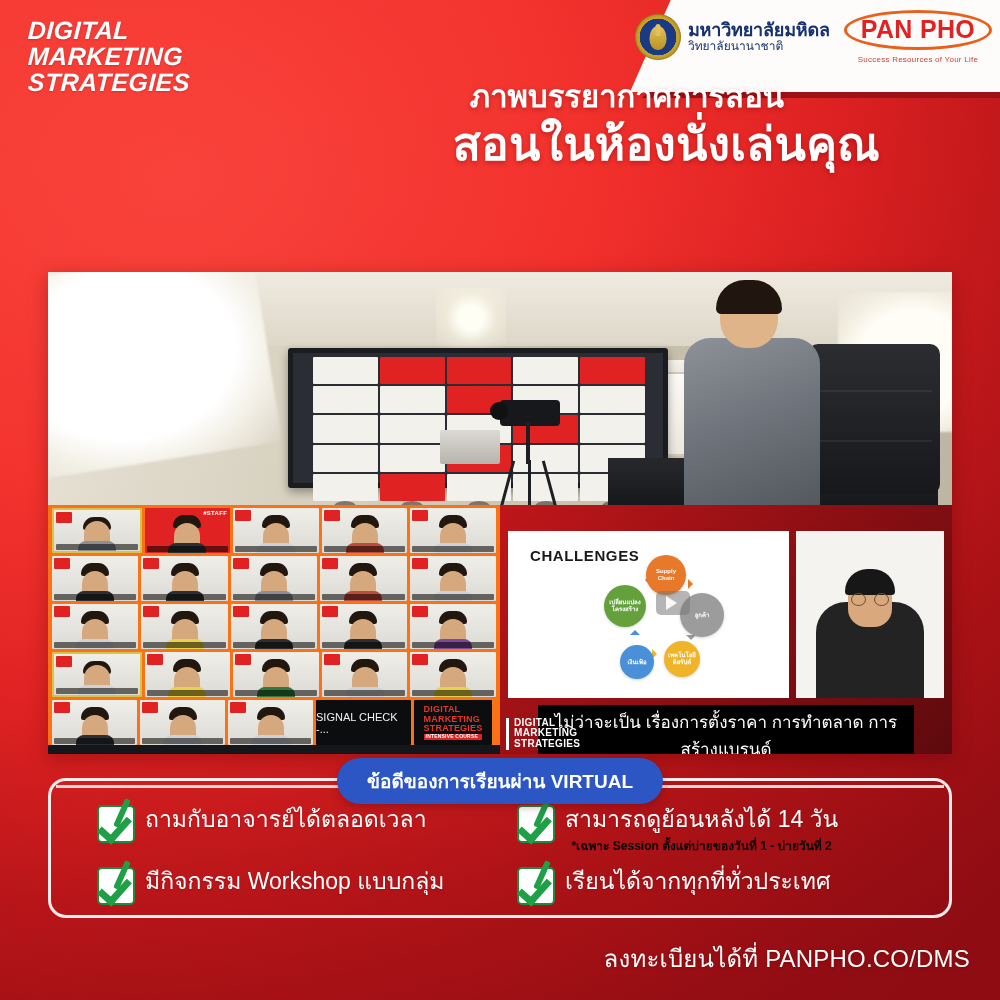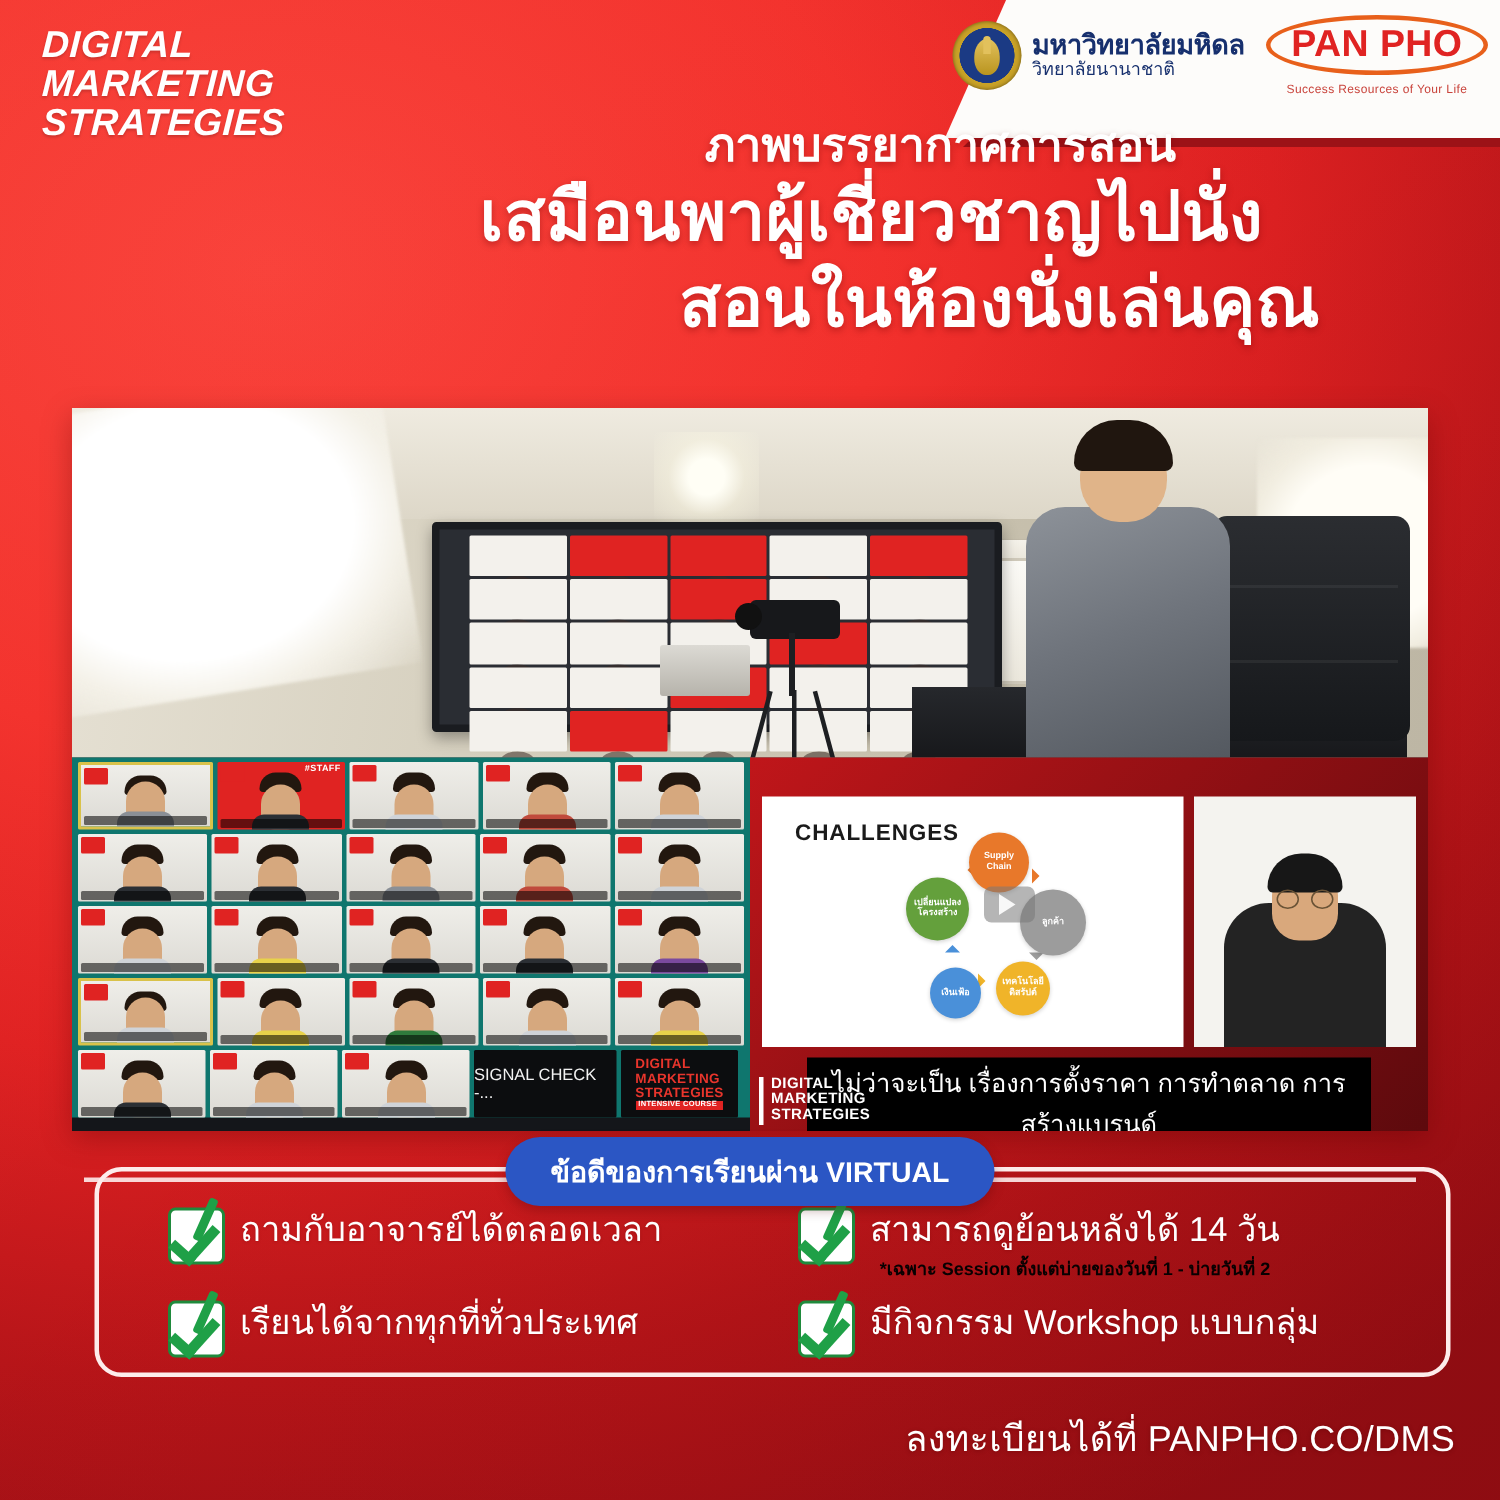--- a/index.html
+++ b/index.html
@@ -172,21 +172,21 @@
     position:absolute;left:760px;top:72px;width:132px;height:150px;border-radius:10px;
     background:linear-gradient(180deg,#2b2d31,#16181b);
   }
   .st-chair:before,.st-chair:after{content:"";position:absolute;left:8px;right:8px;height:2px;background:rgba(255,255,255,.06);}
   .st-chair:before{top:46px;}
   .st-chair:after{top:96px;}
 
   
   .gallery{
     position:absolute;left:0;top:233px;width:452px;height:240px;
-    background:#0f766e;padding:3px 4px;box-sizing:border-box;
+    background:#f97316;padding:3px 4px;box-sizing:border-box;
   }
   .g-row{display:flex;gap:3px;margin-bottom:3px;height:45px;}
   .g-row.last{justify-content:flex-start;}
   .g-tile{
     position:relative;flex:1;border-radius:1px;overflow:hidden;
     background:linear-gradient(180deg,#efeee9,#dcdad4);
   }
   .g-tile.dark{background:#0c0d0f;}
   .g-tile.redbg{background:#e02322;}
   .g-tile .face{
@@ -292,21 +292,21 @@
     position:absolute;left:50%;top:758px;transform:translateX(-50%);z-index:8;
     background:#2b56c4;color:#fff;border-radius:24px;padding:8px 30px;
     font-size:19px;font-weight:bold;white-space:nowrap;
     box-shadow:0 3px 8px rgba(80,0,5,.3);
   }
   .badge-line{
     position:absolute;left:56px;right:56px;top:785px;height:3px;z-index:6;background:#fdeceb;opacity:.9;
   }
   .benefits{
     position:absolute;left:48px;top:778px;width:904px;height:140px;z-index:7;
-    border:3px solid #fdeceb;border-radius:18px;box-sizing:border-box;margin-left:15px;
+    border:3px solid #fdeceb;border-radius:18px;box-sizing:border-box;
   }
   .b-grid{
     position:absolute;left:46px;right:18px;top:22px;
     display:grid;grid-template-columns:1fr 1fr;row-gap:10px;column-gap:6px;
   }
   .b-item{display:flex;align-items:flex-start;gap:10px;}
   .chk{
     position:relative;width:34px;height:34px;flex:0 0 34px;margin-top:2px;
     background:#fff;border:2px solid #1f8a3c;border-radius:5px;
   }
@@ -355,21 +355,20 @@
     <div class="pp-logo">
       <div class="pp-ellipse">
         <span>PAN PHO</span>
       </div>
       <div class="pp-tag">Success Resources of Your Life</div>
     </div>
   </div>
 
   <div class="headline">
     <div class="hl-1">ภาพบรรยากาศการสอน</div>
-    <div class="hl-2">เสมือนพาผู้เชี่ยวชาญไปนั่ง</div>
     <div class="hl-3">สอนในห้องนั่งเล่นคุณ</div>
   </div>
 
   <div class="collage">
 
     <div class="studio">
       <div class="st-wall"></div>
       <div class="st-ceiling"></div>
       <div class="st-softbox-l"></div>
       <div class="st-softbox-r"></div>
@@ -642,26 +641,26 @@
       <div class="b-item">
         <div class="chk"></div>
         <div>
           <div class="b-txt">สามารถดูย้อนหลังได้ 14 วัน</div>
           <span class="b-note">*เฉพาะ Session ตั้งแต่บ่ายของวันที่ 1 - บ่ายวันที่ 2</span>
         </div>
       </div>
 
       <div class="b-item">
         <div class="chk"></div>
-        <div class="b-txt">เรียนได้จากทุกที่ทั่วประเทศ</div>
+        <div class="b-txt">มีกิจกรรม Workshop แบบกลุ่ม</div>
       </div>
 
       <div class="b-item">
         <div class="chk"></div>
-        <div class="b-txt">มีกิจกรรม Workshop แบบกลุ่ม</div>
+        <div class="b-txt">เรียนได้จากทุกที่ทั่วประเทศ</div>
       </div>
 
     </div>
   </div>
 
   <div class="badge">ข้อดีของการเรียนผ่าน VIRTUAL</div>
 
   <div class="footer">ลงทะเบียนได้ที่ PANPHO.CO/DMS</div>
 
 </div>

